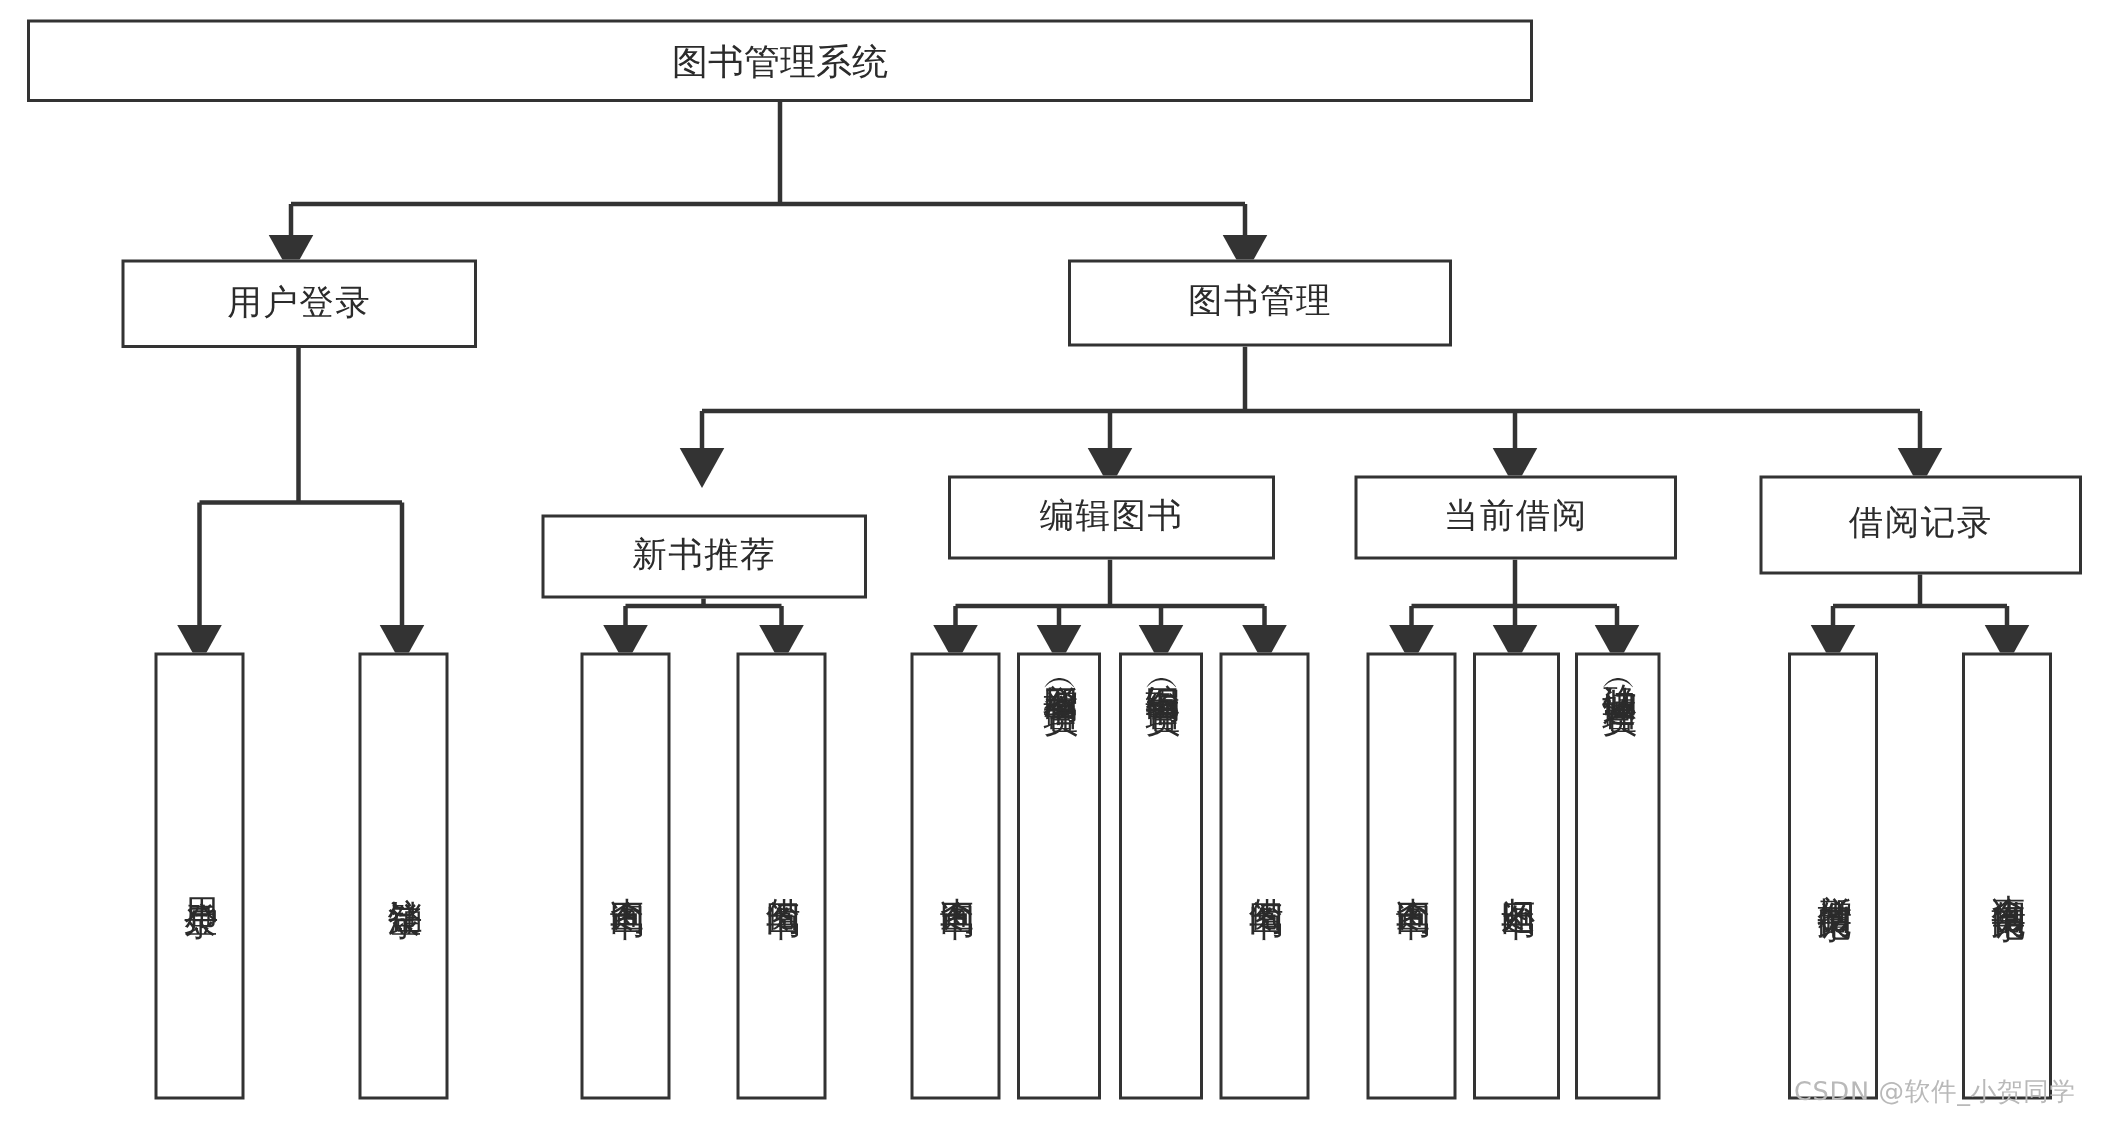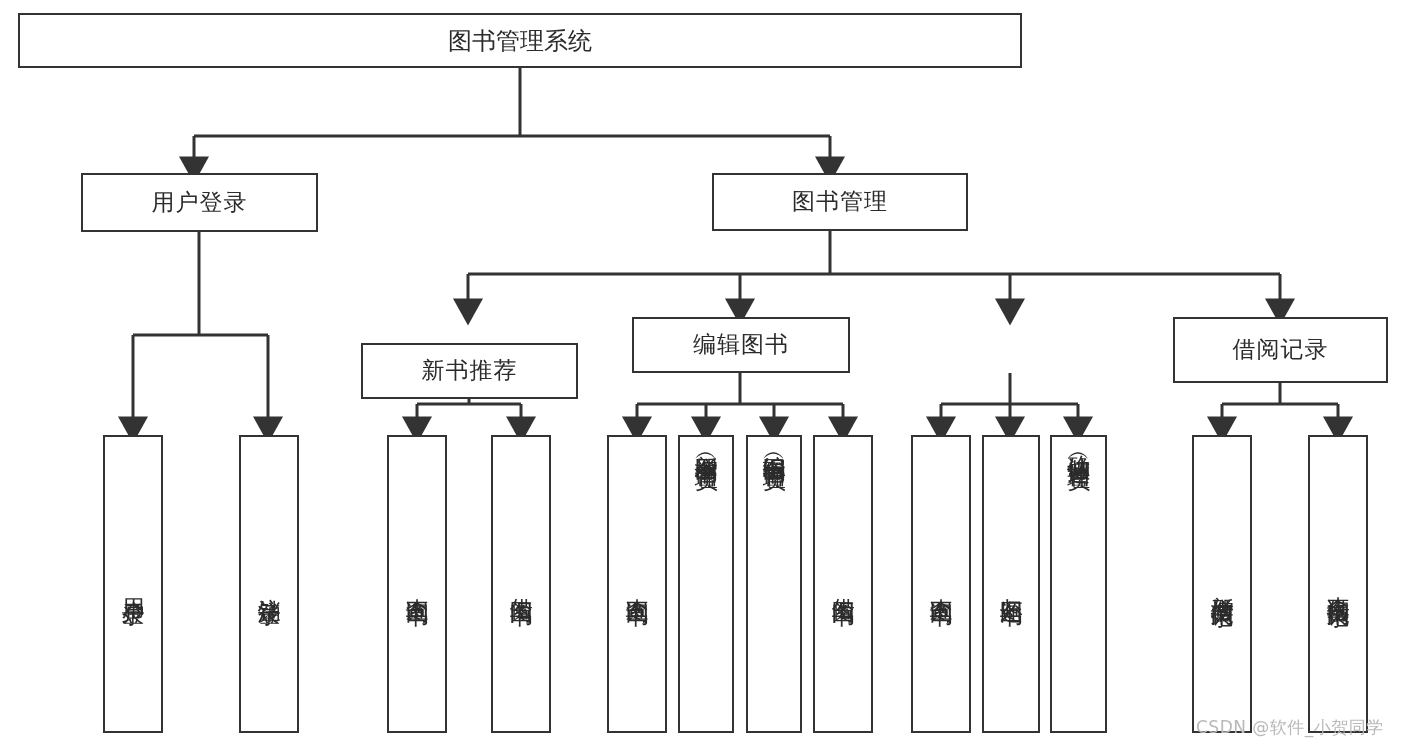--- a/index.html
+++ b/index.html
@@ -144,20 +144,23 @@
   <div class="node node-h" style="left:712px; top:173px; width:256px; height:58px;">
     <span>图书管理</span>
   </div>
 
   <div class="node node-h" style="left:361px; top:317px; width:217px; height:56px;margin-top:26px;">
     <span>新书推荐</span>
   </div>
   <div class="node node-h" style="left:632px; top:317px; width:218px; height:56px;">
     <span>编辑图书</span>
   </div>
+  <div class="node node-h" style="left:903px; top:317px; width:215px; height:56px;">
+    <span>当前借阅</span>
+  </div>
   <div class="node node-h" style="left:1173px; top:317px; width:215px; height:66px;">
     <span>借阅记录</span>
   </div>
 
   <div class="node node-leaf" style="left:103px; top:435px; width:60px; height:298px;">
     <span class="vlabel vlabel-mid">用户登录</span>
   </div>
   <div class="node node-leaf" style="left:239px; top:435px; width:60px; height:298px;">
     <span class="vlabel vlabel-mid">注销登录</span>
   </div>

